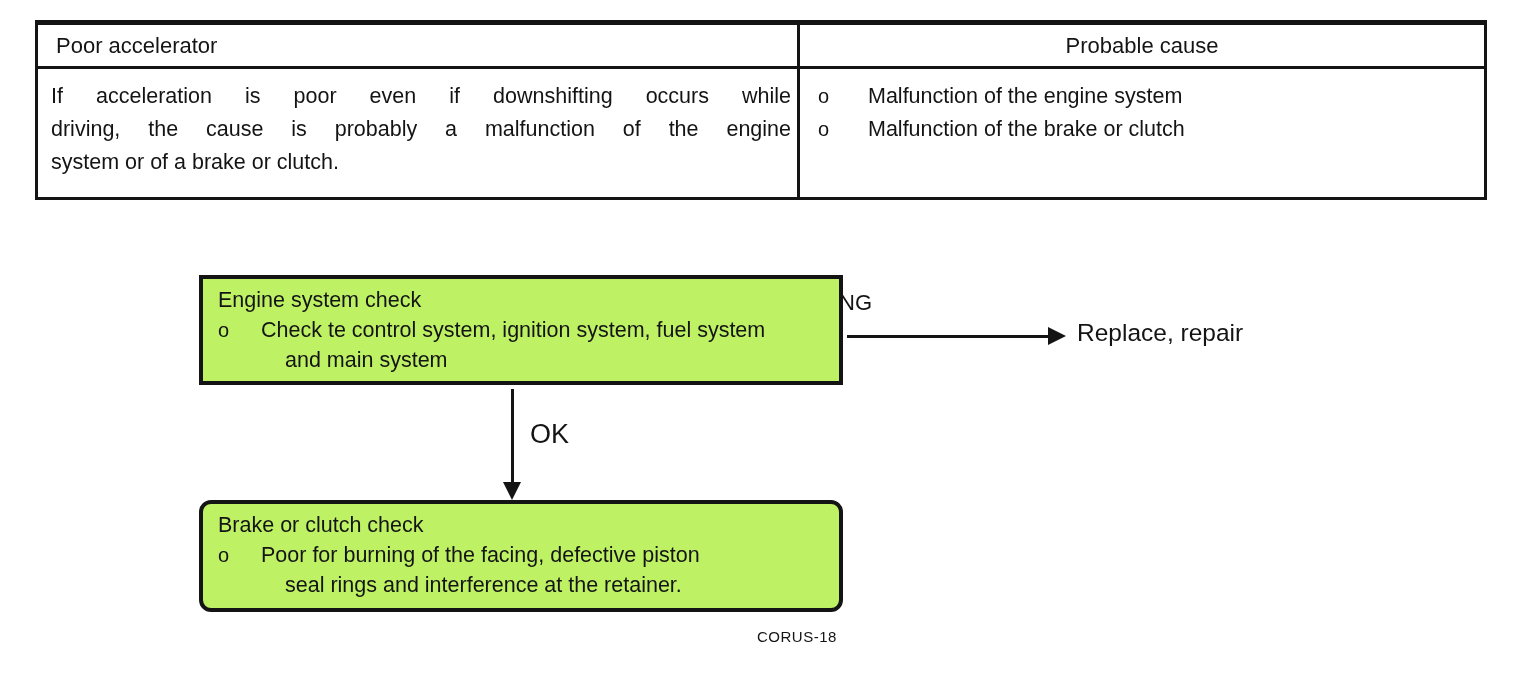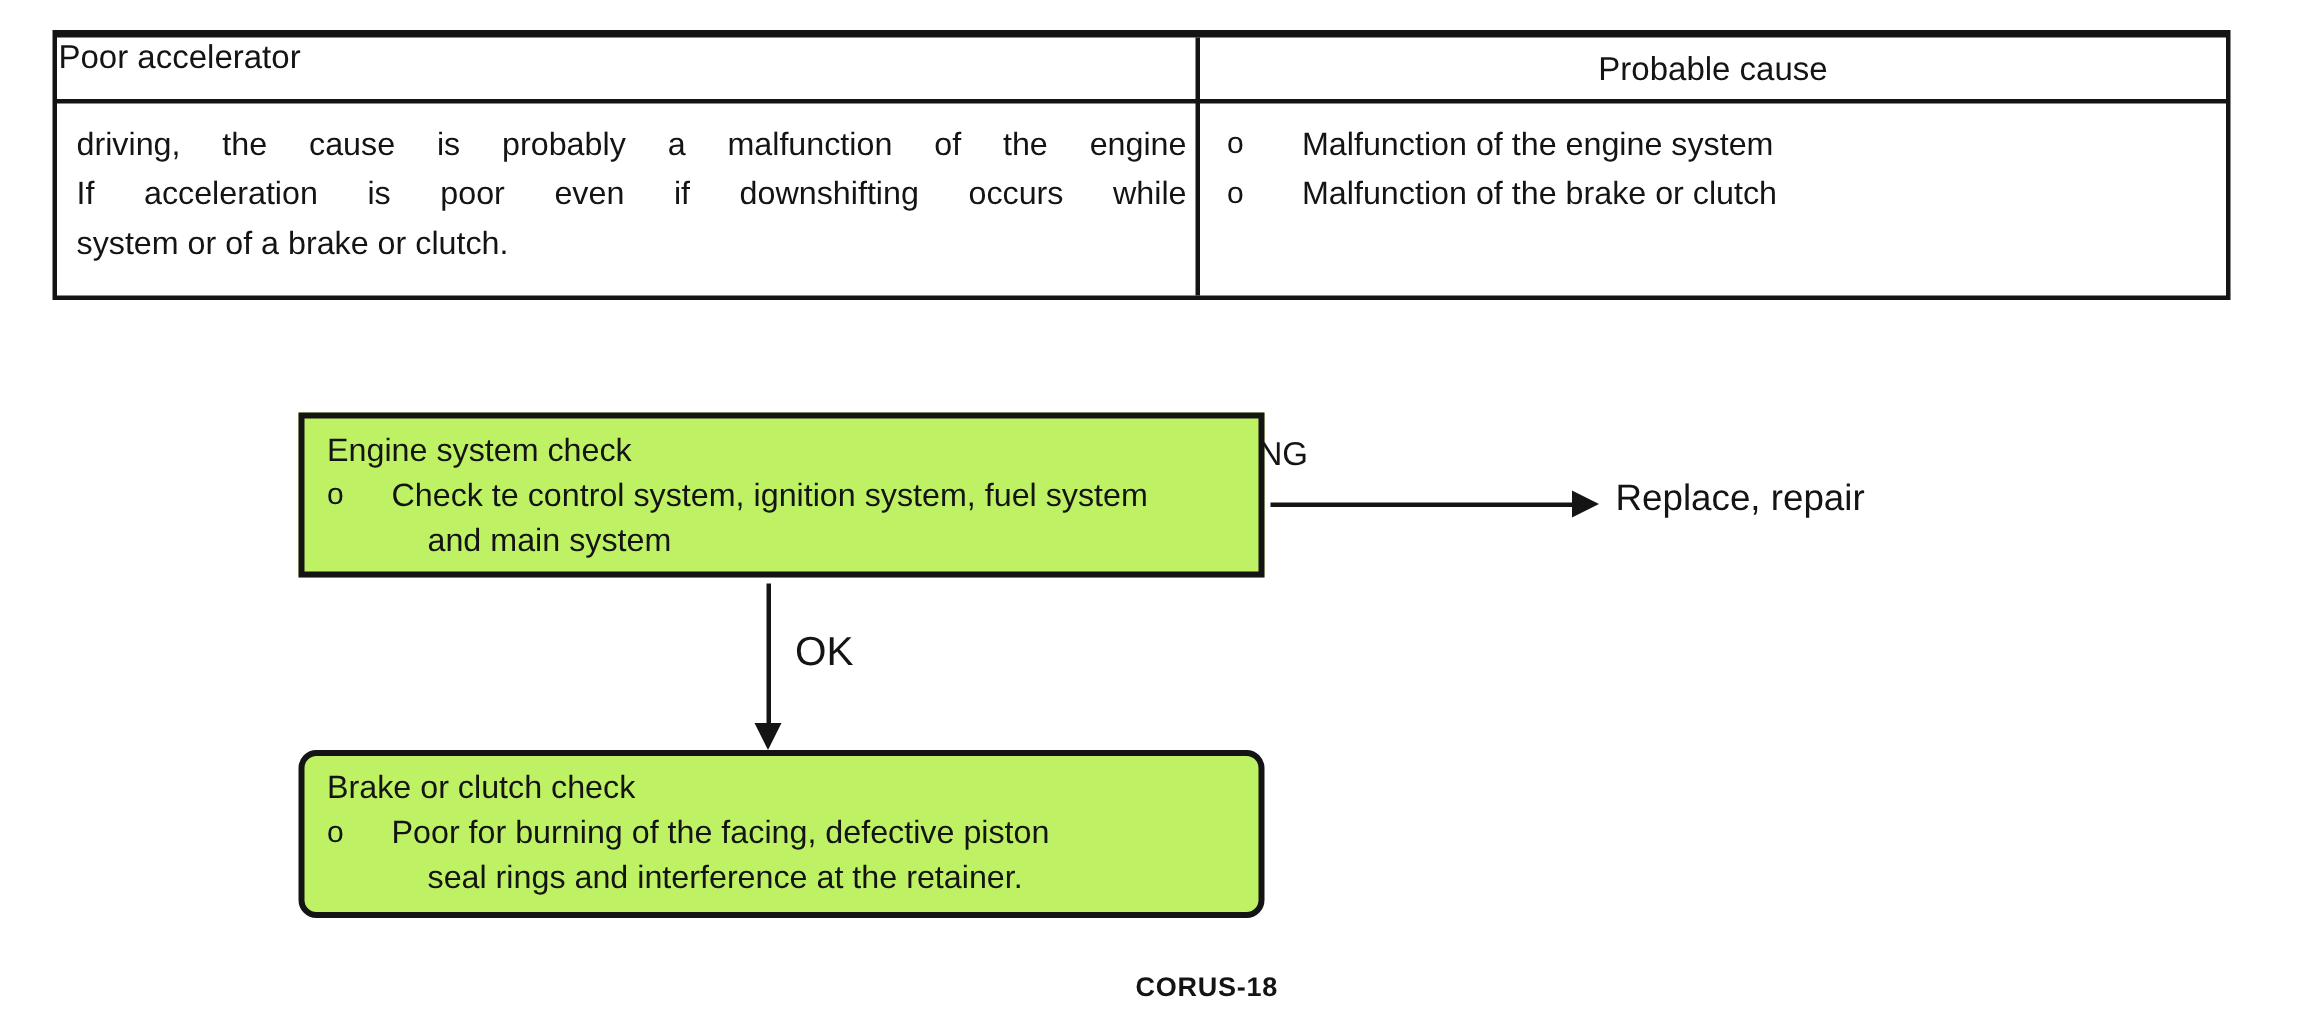--- a/index.html
+++ b/index.html
@@ -28,22 +28,22 @@
     width: 3px; background: #141414;
   }
   .row-divider {
     position: absolute;
     left: 0; right: 0; top: 41px;
     height: 3px; background: #141414;
   }
   .th-left {
     position: absolute;
     left: 0; top: 0; width: 759px; height: 41px;
-    display: flex; align-items: flex-start;
-    padding-left: 1px;
+    display: flex; align-items: center;
+    padding-left: 18px;
     font-size: 22px;
   }
   .th-right {
     position: absolute;
     left: 762px; right: 0; top: 0; height: 41px;
     display: flex; align-items: center; justify-content: center;
     font-size: 22px;
   }
   .cell-symptom {
     position: absolute;
@@ -111,45 +111,44 @@
     border-left: 9px solid transparent;
     border-right: 9px solid transparent;
   }
   .ok-label {
     position: absolute; left: 530px; top: 419px;
     font-size: 27px;
   }
 
   .figure-code {
     position: absolute; left: 757px; top: 628px;
-    font-size: 18px;
-    font-weight: 700;
+    font-size: 15px;
+    font-weight: 400;
     letter-spacing: 0.5px;
-    margin-top: 20px;
   }
 </style>
 </head>
 <body>
 
 <div class="page">
 
   <div class="trouble-table">
     <div class="col-divider"></div>
     <div class="row-divider"></div>
 
     <div class="th-left">
       <span>Poor accelerator</span>
     </div>
     <div class="th-right">
       <span>Probable cause</span>
     </div>
 
     <div class="cell-symptom">
+      <span class="jline">If acceleration is poor even if downshifting occurs while</span>
       <span class="jline">driving, the cause is probably a malfunction of the engine</span>
-      <span class="jline">If acceleration is poor even if downshifting occurs while</span>
       <span class="lastline">system or of a brake or clutch.</span>
     </div>
 
     <div class="cell-causes">
       <div class="cause-row">
         <span class="cause-marker">o</span>
         <span>Malfunction of the engine system</span>
       </div>
       <div class="cause-row">
         <span class="cause-marker">o</span>

